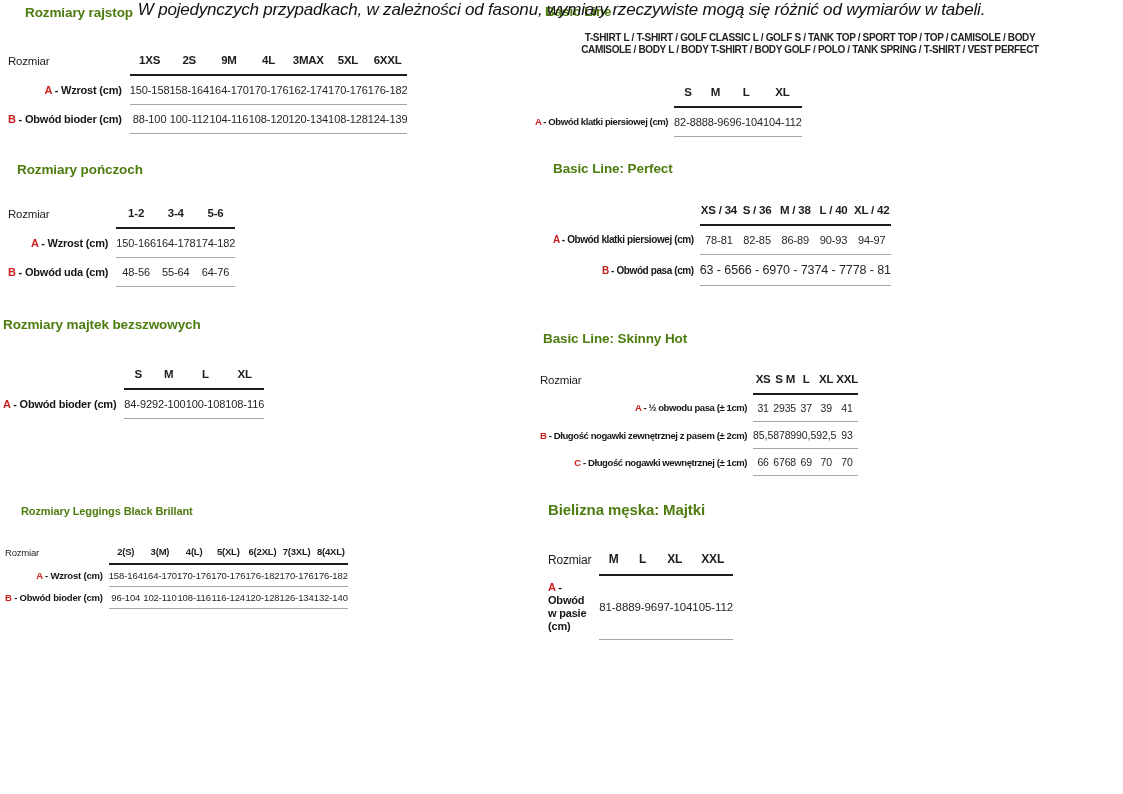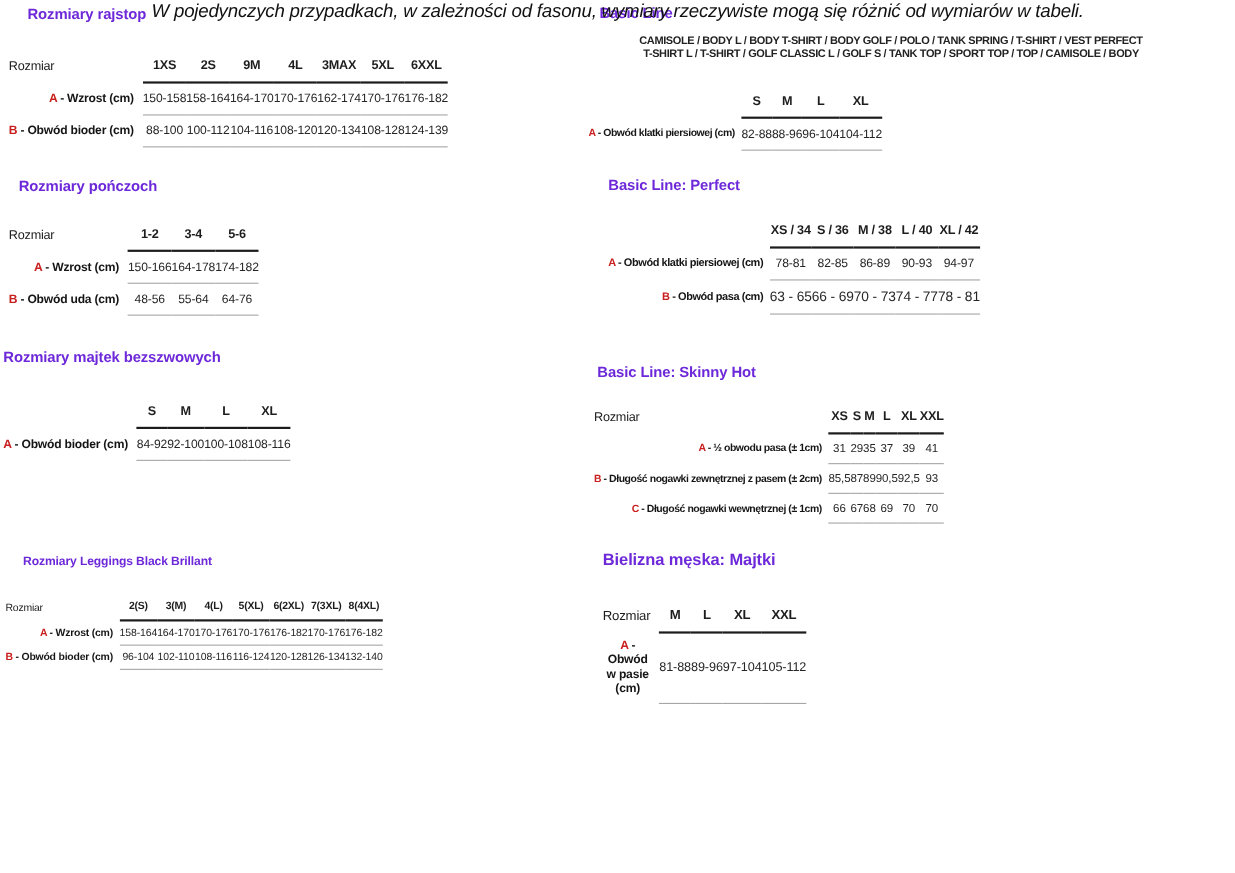--- a/index.html
+++ b/index.html
@@ -3,21 +3,21 @@
 <meta charset="utf-8">
 <style>
   html,body{margin:0;padding:0;background:#fff;}
   .page{
     position:relative;width:1123px;height:794px;background:#ffffff;
     font-family:"Liberation Sans",sans-serif;color:#1d1d1d;overflow:hidden;
   }
   .section{position:absolute;}
   .sec-title{
     position:absolute;font-weight:700;font-size:13.5px;letter-spacing:-0.1px;
-    color:#6d28d9;white-space:nowrap;
+    color:#4d7c0f;white-space:nowrap;
   }
   .subtitle{
     position:absolute;text-align:center;font-weight:700;font-size:10px;
     letter-spacing:-0.35px;line-height:12px;color:#222;
   }
   table.size-table{
     position:absolute;border-collapse:collapse;table-layout:fixed;
   }
   .size-table th,.size-table td{padding:0;vertical-align:middle;}
   .size-table th.corner{
@@ -53,21 +53,21 @@
   .t-leggings td.val{font-size:9.5px;padding:5px 0;}
   .title-leggings{font-size:11px;}
   .t-basic-line td.lab{font-size:9.5px;letter-spacing:-0.4px;padding-right:6px;}
   .t-basic-line-perfect td.lab{font-size:10px;letter-spacing:-0.4px;padding-right:6px;}
   .t-basic-line-perfect tr.big td.val{font-size:12.5px;}
   .t-skinny-hot td.lab{font-size:9.5px;letter-spacing:-0.4px;padding:7px 6px 7px 0;}
   .t-skinny-hot td.val{font-size:10.5px;padding:7px 0;}
   .t-skinny-hot th.corner{padding-right:6px;}
   .t-bielizna th.corner,.t-bielizna th.colh{font-size:12px;}
   .t-bielizna td.lab{
-    white-space:normal;text-align:center;font-size:11px;line-height:13px;
+    white-space:normal;text-align:left;font-size:11px;line-height:13px;
     padding:6px 6px 6px 0;
   }
   .t-bielizna td.val{font-size:11.5px;padding:13px 0;}
   .title-bielizna{font-size:15px;}
   .footnote{
     position:absolute;left:0;top:682;width:1123px;text-align:center;
     font-style:italic;font-size:17px;letter-spacing:-0.2px;color:#111;
   }
 </style>
 </head>
@@ -236,22 +236,22 @@
             <td class="val">126-134</td>
             <td class="val">132-140</td>
           </tr>
         </tbody>
       </table>
   </div>
 
   <div class="section">
     <div class="sec-title" style="left:545px;top:4px">Basic Line</div>
     <div class="subtitle" style="left:560px;top:32px;width:500px">
+      <div>T-SHIRT L / T-SHIRT / GOLF CLASSIC L / GOLF S / TANK TOP / SPORT TOP / TOP / CAMISOLE / BODY</div>
       <div>CAMISOLE / BODY L / BODY T-SHIRT / BODY GOLF / POLO / TANK SPRING / T-SHIRT / VEST PERFECT</div>
-      <div>T-SHIRT L / T-SHIRT / GOLF CLASSIC L / GOLF S / TANK TOP / SPORT TOP / TOP / CAMISOLE / BODY</div>
     </div>
     <table class="size-table t-basic-line" style="left:535px;top:80px">
         <colgroup>
           <col class="c-label">
           <col class="c-val">
           <col class="c-val">
           <col class="c-val">
           <col class="c-val">
         </colgroup>
         <thead>

